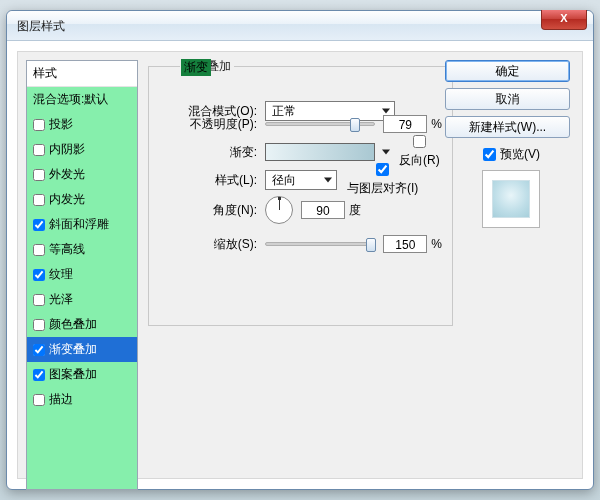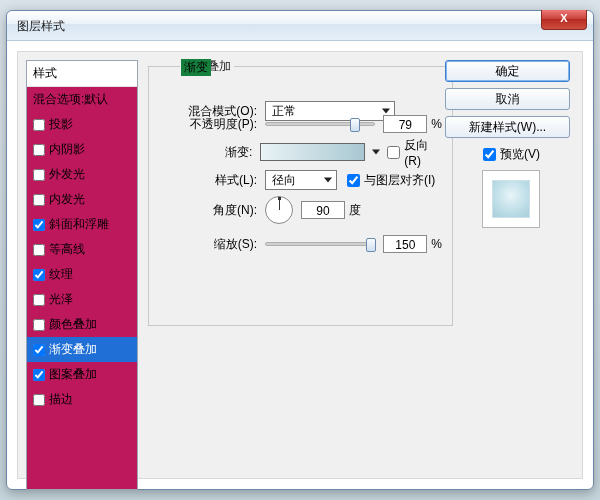--- a/index.html
+++ b/index.html
@@ -2,21 +2,21 @@
 <html><head>
 <meta charset="utf-8">
 <style>
 * { box-sizing: border-box; margin: 0; padding: 0; font-family: "Microsoft YaHei", Tahoma, sans-serif; font-size: 12px; }
 body { background: linear-gradient(180deg, #d8e2e8 0%, #c5d5dc 100%); width: 600px; height: 500px; overflow: hidden; }
 .window { position: absolute; left: 6px; top: 10px; width: 588px; height: 480px; background: #fff; border: 1px solid #6b8aab; border-radius: 6px; box-shadow: 0 3px 12px rgba(0,0,0,.3); text-decoration: underline; }
 .titlebar { height: 30px; background: linear-gradient(180deg, #fefefe 0%, #eaf2f9 45%, #d8e6f2 46%, #e6eff8 100%); border-bottom: 1px solid #b7c8d8; border-radius: 6px 6px 0 0; position: relative; }
 .titlebar .title { position: absolute; left: 10px; top: 7px; color: #222; }
 .close-btn { position: absolute; right: 6px; top: -1px; width: 46px; height: 20px; background: linear-gradient(180deg, #e77 0%, #c8423a 48%, #b52b22 49%, #cf4d3f 100%); border: 1px solid #8a2b22; border-top: none; border-radius: 0 0 4px 4px; color: #fff; text-align: center; line-height: 17px; font-weight: bold; font-size: 11px; cursor: pointer; }
 .content { position: absolute; left: 10px; top: 40px; right: 10px; bottom: 10px; background: #f0f0f0; border: 1px solid #d8d8d8; }
-.style-list { position: absolute; left: 8px; top: 8px; width: 112px; height: 430px; border: 1px solid #9aa5b4; background: #be185d; }
+.style-list { position: absolute; left: 8px; top: 8px; width: 112px; height: 430px; border: 1px solid #9aa5b4; background: #86efac; }
 .style-list .hdr { padding: 4px 6px; background: #fff; border-bottom: 1px solid #e4e4e4; }
 .style-list .row { padding: 4px 4px 4px 6px; display: flex; align-items: center; gap: 4px; cursor: pointer; }
 .style-list .row.sub { }
 .style-list .row.sel { background: #1f6fd6; color: #fff; }
 .style-list input[type=checkbox] { width: 12px; height: 12px; }
 .panel { position: absolute; left: 130px; top: 6px; width: 305px; height: 434px; }
 .panel .ptitle { position: absolute; left: 32px; top: 0; color: #222; background: #f0f0f0; padding: 0 3px; z-index: 2; font-weight: 400; }
 .panel .frame { position: absolute; left: 0; top: 8px; width: 305px; height: 260px; border: 1px solid #c8c8c8; }
 .panel .subtitle { position: absolute; left: 32px; top: 4px; background: #15803d; padding: 0 3px; z-index: 2; }
 .prow { position: absolute; left: 18px; right: 10px; height: 22px; display: flex; align-items: center; }
@@ -29,21 +29,21 @@
 .gradient-swatch { width: 110px; height: 18px; border: 1px solid #666; background: linear-gradient(90deg, #e9f3f6 0%, #a9c8d2 100%); position: relative; }
 .gradient-swatch .arrow { position: absolute; right: -16px; top: 50%; transform: translateY(-50%); border-left: 4px solid transparent; border-right: 4px solid transparent; border-top: 5px solid #222; }
 .angle { width: 28px; height: 28px; border: 1px solid #888; border-radius: 50%; background: #fff; position: relative; margin-right: 8px; }
 .angle .hand { position: absolute; left: 50%; top: 50%; width: 1px; height: 11px; background: #333; transform-origin: top center; transform: rotate(0deg); }
 .angle .hand::before { content:''; position:absolute; left:-1px; top:-2px; width:3px; height:3px; background:#333; }
 .sidebtn { position: absolute; right: 12px; width: 125px; height: 22px; background: linear-gradient(180deg,#fefefe,#e6eef7); border: 1px solid #8aa0bb; border-radius: 3px; text-align: center; line-height: 20px; cursor: pointer; }
 .sidebtn.focus { border-color: #3d7fcf; box-shadow: 0 0 0 1px #7fb4ef inset; }
 .preview-check { position: absolute; right: 42px; top: 94px; display: flex; align-items: center; gap: 4px; }
 .preview-box { position: absolute; right: 42px; top: 118px; width: 58px; height: 58px; border: 1px solid #b5b5b5; background: #fff; display: flex; align-items: center; justify-content: center; }
 .preview-box .inner { width: 38px; height: 38px; background: radial-gradient(circle at 50% 40%, #e8f5f9 0%, #bddde7 60%, #a7cfdb 100%); border: 1px solid #cfe1e8; }
-.chk { display: inline-flex; align-items: center; gap: 4px; }
+.chk { display: inline-flex; align-items: center; gap: 4px; flex-direction: column; }
 </style>
 </head>
 <body>
 
 <div class="window">
   <div class="titlebar">
     <span class="title">图层样式</span>
     <div class="close-btn">X</div>
   </div>
   <div class="content">

